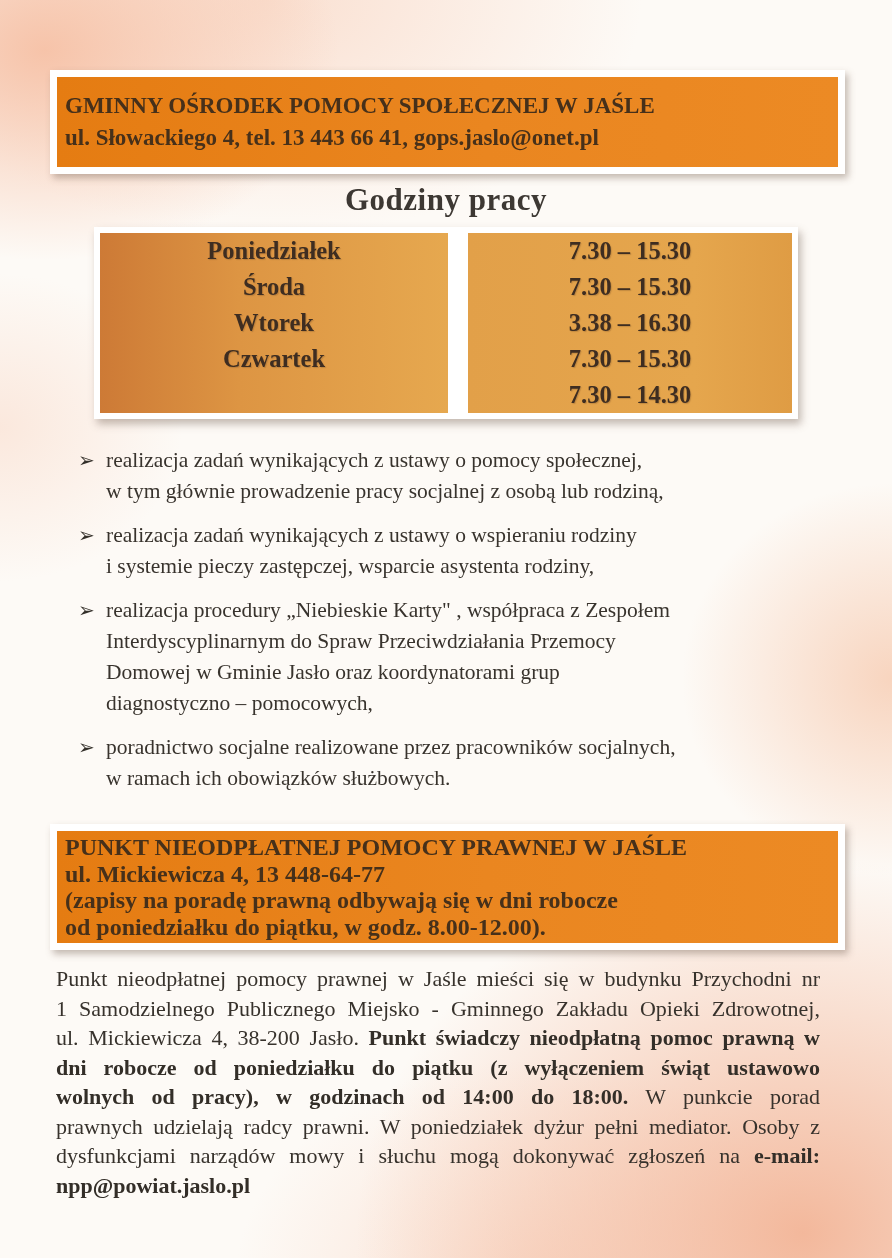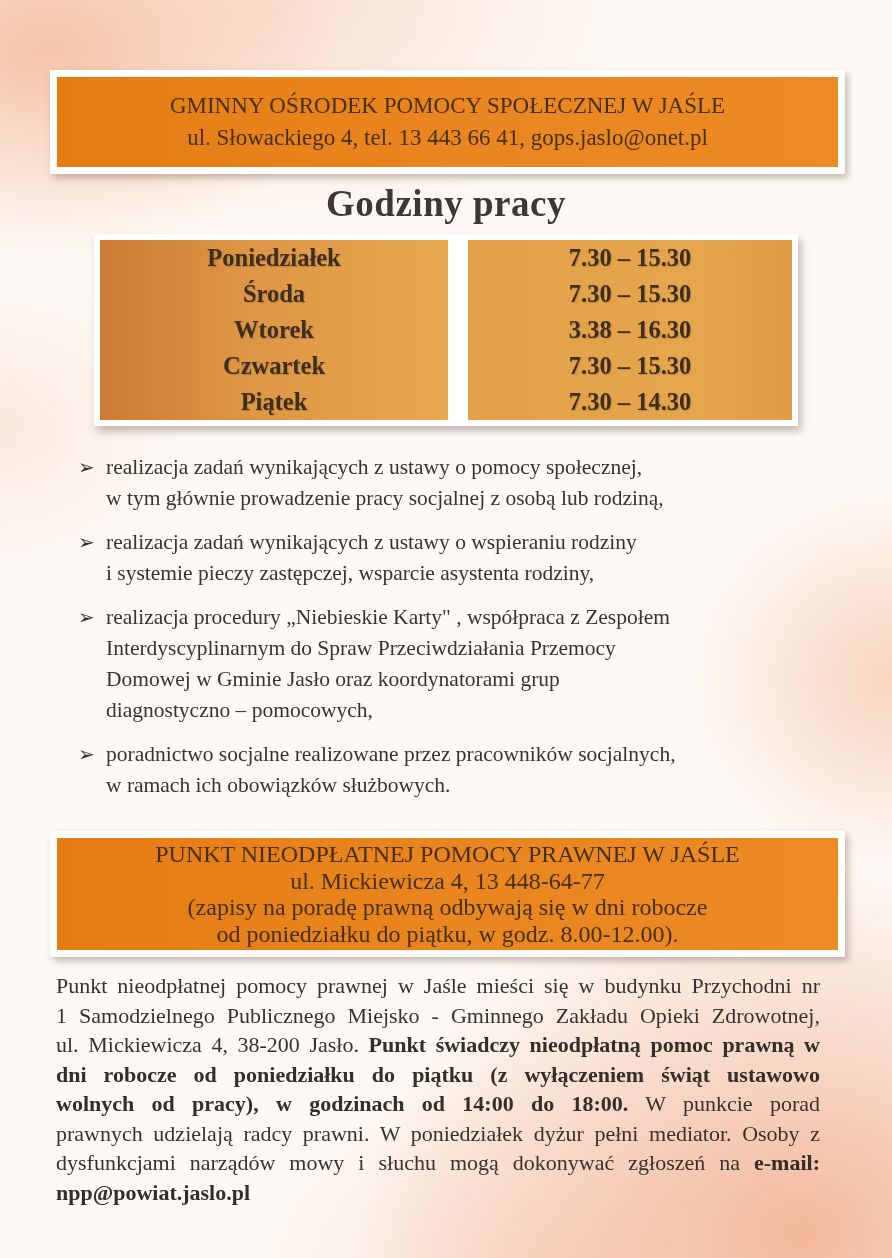--- a/index.html
+++ b/index.html
@@ -20,41 +20,41 @@
       radial-gradient(430px 320px at 60% 102%,rgba(249,215,197,0.75), rgba(249,215,197,0) 70%),
       radial-gradient(260px 220px at 0% 34%,  rgba(248,210,190,0.45), rgba(248,210,190,0) 70%),
       #fdfaf6;
   }
   
   .banner{
     background:linear-gradient(90deg,#e57c12 0%,#ea8620 55%,#ec8a24 100%);
     border:7px solid #ffffff;
     box-shadow:3px 4px 7px rgba(125,104,92,0.45);
     color:#46301a;
-    text-align:center;
-    font-weight:normal;
+    text-align:left;
+    font-weight:bold;
   }
   .banner-top{
     margin:70px 47px 0 50px;
     padding:13px 8px;
     font-size:23px;
     line-height:32px;
   }
   .banner-legal{
     margin:30px 47px 0 50px;
     padding:3px 8px;
     font-size:24px;
     line-height:26.5px;
   }
   .banner-line{white-space:nowrap;}
   
   .hours-title{
     margin:8px 0 0 0;
     text-align:center;
-    font-size:37px;
+    font-size:31px;
     font-weight:bold;
     color:#3d3833;
     letter-spacing:0.5px;
   }
   
   .table-frame{
     width:692px;
     margin:9px auto 0 auto;
     background:#ffffff;
     padding:6px;
@@ -122,21 +122,20 @@
   </div>
 
   <div class="hours-title">Godziny pracy</div>
 
   <div class="table-frame">
     <div class="col-days">
       <div class="sched-cell">Poniedziałek</div>
       <div class="sched-cell">Środa</div>
       <div class="sched-cell">Wtorek</div>
       <div class="sched-cell">Czwartek</div>
-      <div class="sched-cell">Piątek</div>
     </div>
     <div class="col-hours">
       <div class="sched-cell">7.30 – 15.30</div>
       <div class="sched-cell">7.30 – 15.30</div>
       <div class="sched-cell">3.38 – 16.30</div>
       <div class="sched-cell">7.30 – 15.30</div>
       <div class="sched-cell">7.30 – 14.30</div>
     </div>
   </div>
 

